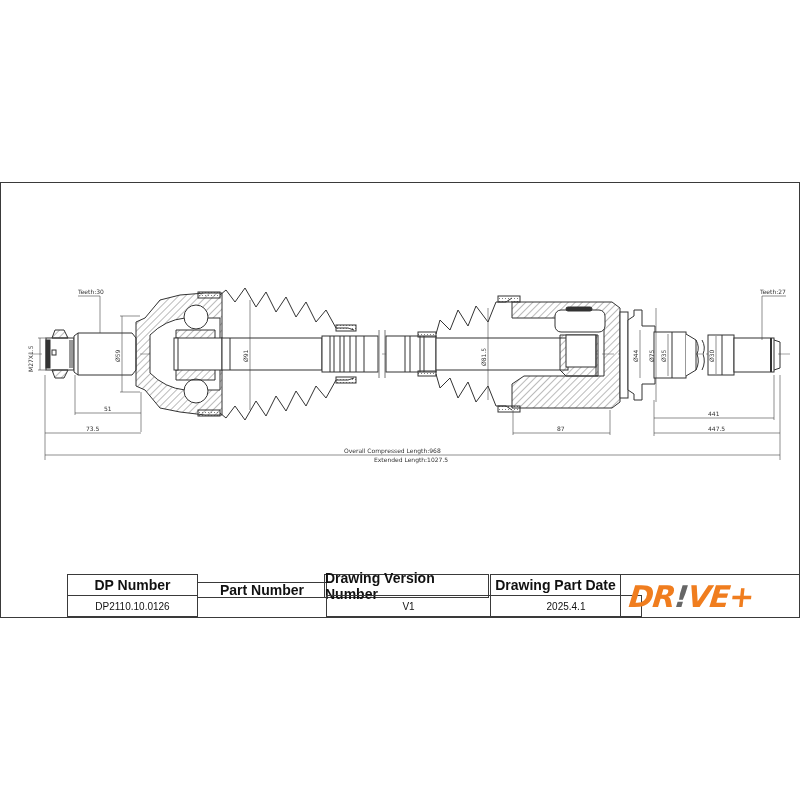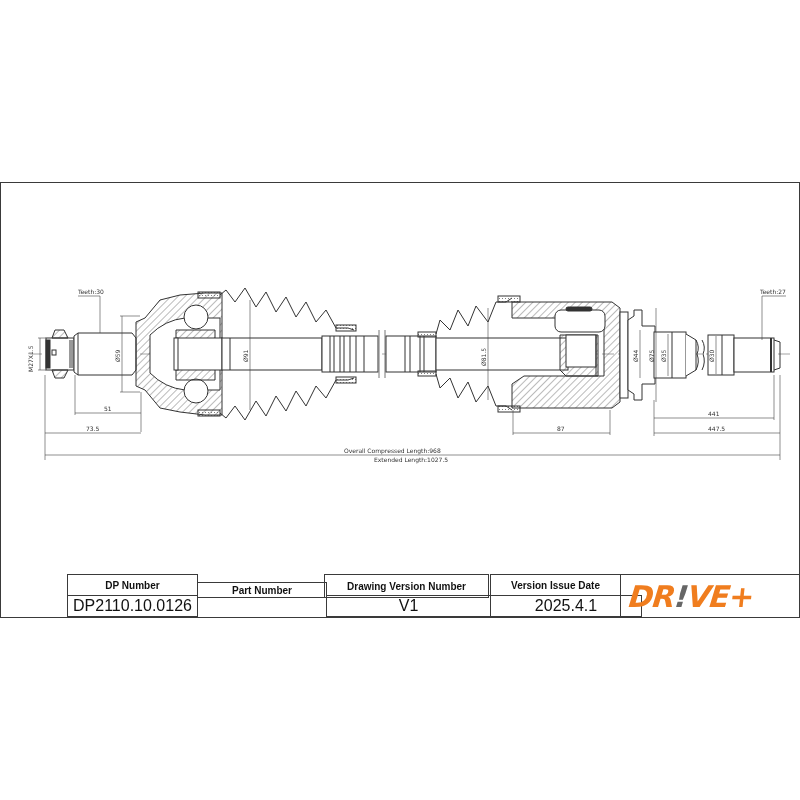--- a/index.html
+++ b/index.html
@@ -1,21 +1,21 @@
 <!DOCTYPE html>
 <html><head>
   <meta charset="utf-8">
   <style>
     html, body { margin: 0; padding: 0; background: #ffffff; }
     body { width: 800px; height: 800px; position: relative; overflow: hidden; font-family: "Liberation Sans", sans-serif; }
     .frame { position: absolute; left: 0; top: 182px; width: 798px; height: 434px; border: 1px solid #3a3a3a; border-right-width: 1px; box-sizing: content-box; }
     .drawing { position: absolute; left: 0; top: 0; width: 800px; height: 800px; }
     .tb { position: absolute; left: 67px; top: 574px; width: 553px; height: 43px; }
-    .cell { position: absolute; box-sizing: border-box; border: 1px solid #3a3a3a; display: flex; align-items: center; justify-content: center; font-size: 16px; color: #111; }
-    .hdr { font-weight: bold; font-size: 10px; }
+    .cell { position: absolute; box-sizing: border-box; border: 1px solid #3a3a3a; display: flex; align-items: center; justify-content: center; font-size: 10px; color: #111; }
+    .hdr { font-weight: bold; font-size: 14px; }
     .logo-cell { position: absolute; left: 620px; top: 574px; width: 180px; height: 43px; box-sizing: border-box; border-top: 1px solid #3a3a3a; border-left: 1px solid #3a3a3a; }
     .logo { position: absolute; left: 8px; top: 4px; font-family: "DejaVu Sans", sans-serif; font-weight: bold; font-style: italic; font-size: 30px; letter-spacing: -1px; color: #f07d1e; line-height: 36px; transform: skewX(-6deg); }
     .logo .bang { color: #666666; }
     .dim { font-family: "DejaVu Sans", sans-serif; font-size: 6px; fill: #333; }
   </style>
 </head>
 <body>
 
 <div class="frame"></div>
 
@@ -183,21 +183,21 @@
     <text x="708" y="431">447.5</text>
     <text x="344" y="453">Overall  Compressed  Length:968</text>
     <text x="374" y="462">Extended  Length:1027.5</text>
   </g>
 </svg>
 
 <div class="tb">
   <div class="cell hdr" style="left:0;top:0;width:131px;height:22px;">DP Number</div>
   <div class="cell hdr" style="left:130px;top:8px;width:130px;height:16px;">Part Number</div>
   <div class="cell hdr" style="left:257px;top:0;width:165px;height:24px;">Drawing Version Number</div>
-  <div class="cell hdr" style="left:423px;top:0;width:131px;height:22px;">Version Issue Date</div>
+  <div class="cell hdr" style="left:423px;top:0;width:131px;height:22px;">Drawing Part Date</div>
   <div class="cell" style="left:0;top:21px;width:131px;height:22px;">DP2110.10.0126</div>
   <div class="cell" style="left:259px;top:21px;width:165px;height:22px;">V1</div>
   <div class="cell" style="left:423px;top:21px;width:152px;height:22px;">2025.4.1</div>
 </div>
 
 <div class="logo-cell">
   <div class="logo"><span>DR</span><span class="bang">!</span><span>VE+</span></div>
 </div>
 
 </body></html>

